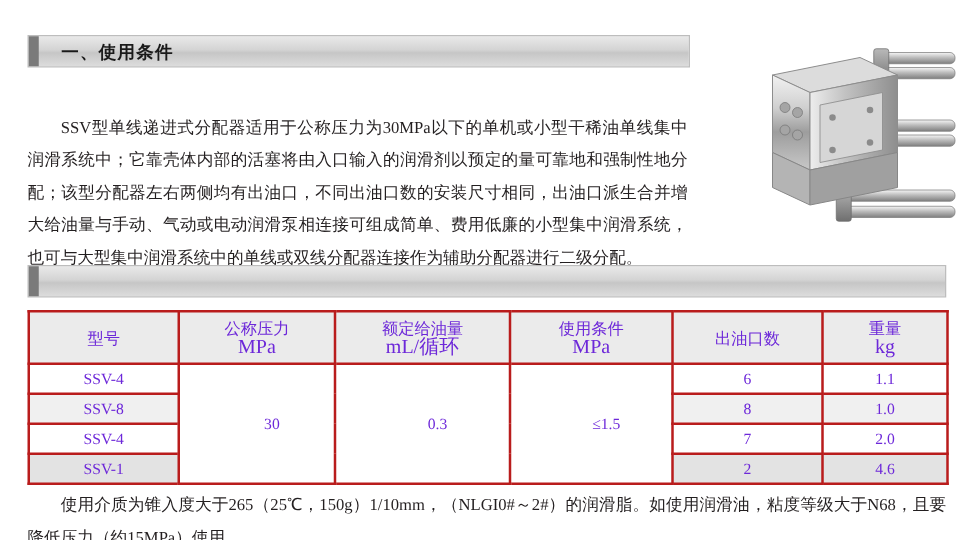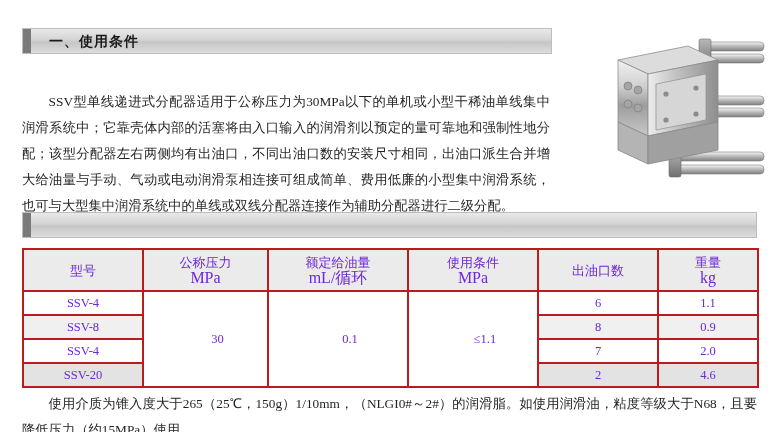--- a/index.html
+++ b/index.html
@@ -238,37 +238,37 @@
           <td>
             <span>重量</span>
             <span class="hdr-sub">kg</span>
           </td>
         </tr>
       </thead>
       <tbody>
         <tr>
           <td>SSV-4</td>
           <td class="merged" rowspan="4">30</td>
-          <td class="merged" rowspan="4">0.1</td>
-          <td class="merged" rowspan="4">≤1.1</td>
+          <td class="merged" rowspan="4">0.3</td>
+          <td class="merged" rowspan="4">≤1.5</td>
           <td>6</td>
           <td>1.1</td>
         </tr>
         <tr>
           <td>SSV-8</td>
           <td>8</td>
-          <td>0.9</td>
+          <td>1.0</td>
         </tr>
         <tr>
           <td>SSV-4</td>
           <td>7</td>
           <td>2.0</td>
         </tr>
         <tr>
-          <td>SSV-20</td>
+          <td>SSV-1</td>
           <td>2</td>
           <td>4.6</td>
         </tr>
       </tbody>
     </table>
   </div>
 
   <p class="footer-note">使用介质为锥入度大于265（25℃，150g）1/10mm，（NLGI0#～2#）的润滑脂。如使用润滑油，粘度等级大于N68，且要降低压力（约15MPa）使用。</p>
 
 </div>

